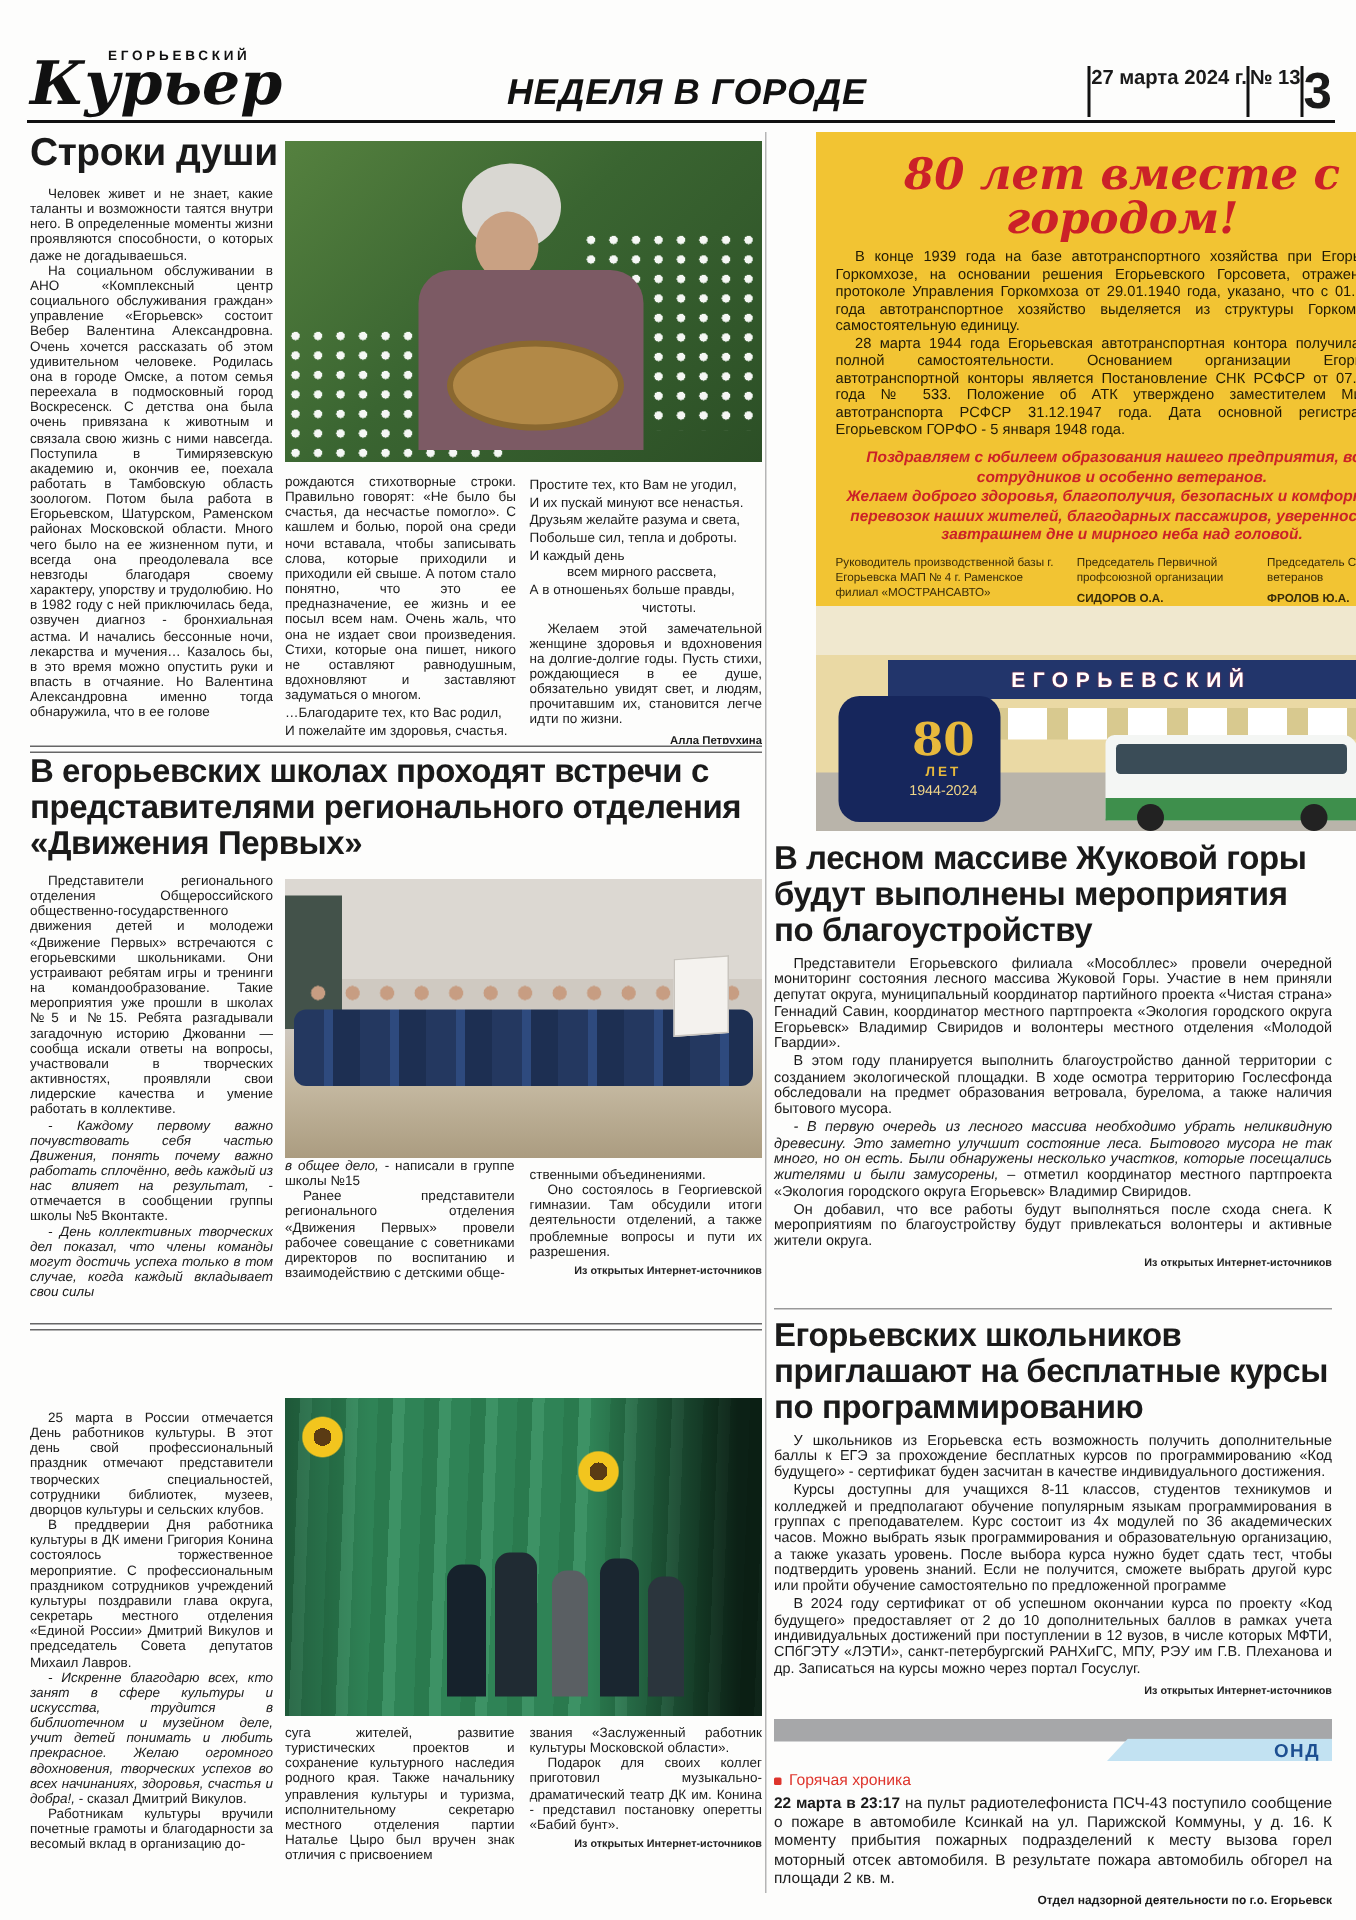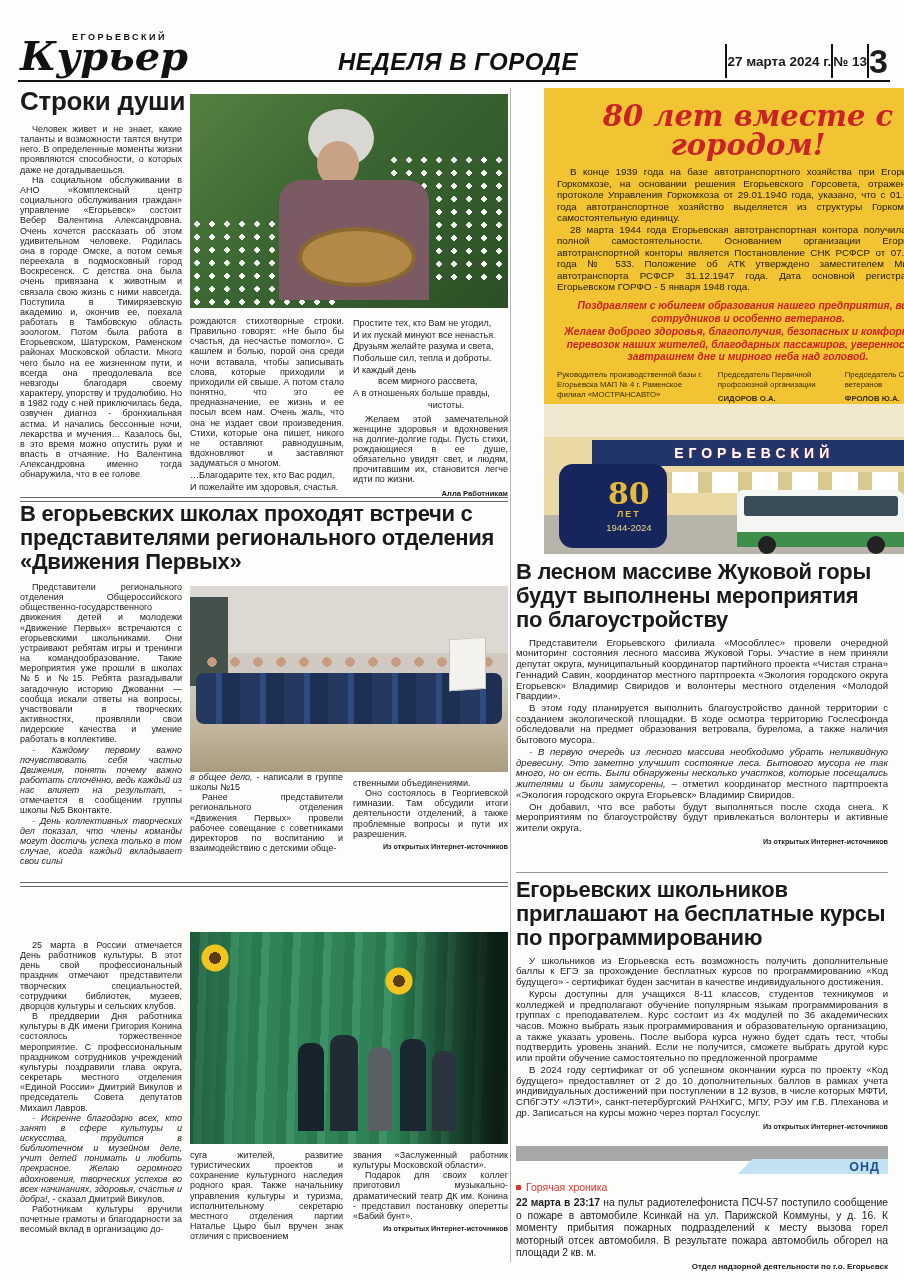--- a/index.html
+++ b/index.html
@@ -4,21 +4,21 @@
 <style>
   html,body{margin:0;padding:0;background:#e8e8e8;}
   .page{position:relative;width:904px;height:1280px;background:#fdfdfc;margin:0 auto;overflow:hidden;
         font-family:"Liberation Sans",sans-serif;color:#1a1a1a;}
   .abs{position:absolute;}
 
   
   .logo-main{font-family:"DejaVu Serif",serif;font-style:italic;font-weight:bold;font-size:40px;line-height:1;color:#111;}
   .logo-top{position:absolute;top:-4px;left:52px;font-size:9px;font-weight:bold;letter-spacing:2.5px;color:#111;}
   .section-title{font-size:24px;font-weight:bold;font-style:italic;letter-spacing:.5px;color:#111;white-space:nowrap;}
-  .hdr-meta{display:flex;align-items:center;gap:0;}
+  .hdr-meta{display:flex;align-items:flex-start;gap:0;}
   .hdr-bar{width:2px;height:34px;background:#111;}
   .hdr-date,.hdr-issue{font-size:13.5px;font-weight:bold;white-space:nowrap;}
   .hdr-page{font-size:34px;font-weight:bold;line-height:1;}
   .hdr-rule{left:18px;right:14px;top:80px;height:2px;background:#111;}
   .vrule{left:510px;top:88px;width:1px;height:1174px;background:#b5b5b5;}
 
   
   .h1{font-size:26px;font-weight:bold;line-height:1.05;letter-spacing:-.3px;}
   .h2{font-size:22px;font-weight:bold;line-height:1.1;letter-spacing:-.3px;}
   .bt p{margin:0;font-size:9px;line-height:1.13;text-align:justify;text-indent:12px;hyphens:auto;}
@@ -135,21 +135,21 @@
     <div class="abs bt colbox" style="left:333px;top:228px;width:155px;height:180px;">
       <div class="poem">Простите тех, кто Вам не угодил,
 И их пускай минуют все ненастья.
 Друзьям желайте разума и света,
 Побольше сил, тепла и доброты.
 И каждый день
           всем мирного рассвета,
 А в отношеньях больше правды,
                               чистоты.</div>
       <p>Желаем этой замечательной женщине здоровья и вдохновения на долгие-долгие годы. Пусть стихи, рождающиеся в ее душе, обязательно увидят свет, и людям, прочитавшим их, становится легче идти по жизни.</p>
-      <div class="author">Алла Работникам</div>
+      <div class="author">Алла Петрухина</div>
     </div>
   </div>
   <div class="abs rule2" style="left:20px;top:497px;width:488px;"></div>
 
   <div class="abs" style="left:20px;top:502px;width:488px;height:378px;">
     <div class="abs h2" style="left:0;top:0;width:488px;">В егорьевских школах проходят встречи с представителями регионального отделения «Движения Первых»</div>
     <div class="abs bt colbox" style="left:0;top:80px;width:162px;height:296px;">
       <p>Представители регионального отделения Общероссийского общественно-государственного движения детей и молодежи «Движение Первых» встречаются с егорьевскими школьниками. Они устраивают ребятам игры и тренинги на командообразование. Такие мероприятия уже прошли в школах №5 и №15. Ребята разгадывали загадочную историю Джованни — сообща искали ответы на вопросы, участвовали в творческих активностях, проявляли свои лидерские качества и умение работать в коллективе.</p>
       <p><span class="it">- Каждому первому важно почувствовать себя частью Движения, понять почему важно работать сплочённо, ведь каждый из нас влияет на результат,</span><span> - отмечается в сообщении группы школы №5 Вконтакте.</span></p>
       <p class="it">- День коллективных творческих дел показал, что члены команды могут достичь успеха только в том случае, когда каждый вкладывает свои силы</p>
@@ -268,18 +268,18 @@
       <div class="ondblue">
         <span class="ondlabel">ОНД</span>
       </div>
     </div>
     <div class="source">Из открытых Интернет-источников</div>
     <div class="rubric" style="margin-top:8px;">
       <span class="dot"></span>
       <span>Горячая хроника</span>
     </div>
     <div class="fire" style="margin-top:4px;">
-      <p><b>22 марта в 23:17</b><span> на пульт радиотелефониста ПСЧ-57 поступило сообщение о пожаре в автомобиле Ксинкай на ул. Парижской Коммуны, у д. 16. К моменту прибытия пожарных подразделений к месту вызова горел моторный отсек автомобиля. В результате пожара автомобиль обгорел на площади  2 кв. м.</span></p>
+      <p><b>22 марта в 23:17</b><span> на пульт радиотелефониста ПСЧ-43 поступило сообщение о пожаре в автомобиле Ксинкай на ул. Парижской Коммуны, у д. 16. К моменту прибытия пожарных подразделений к месту вызова горел моторный отсек автомобиля. В результате пожара автомобиль обгорел на площади  2 кв. м.</span></p>
       <div class="src2">Отдел надзорной деятельности по г.о. Егорьевск</div>
     </div>
   </div>
 
 </div>
 
 </body></html>

